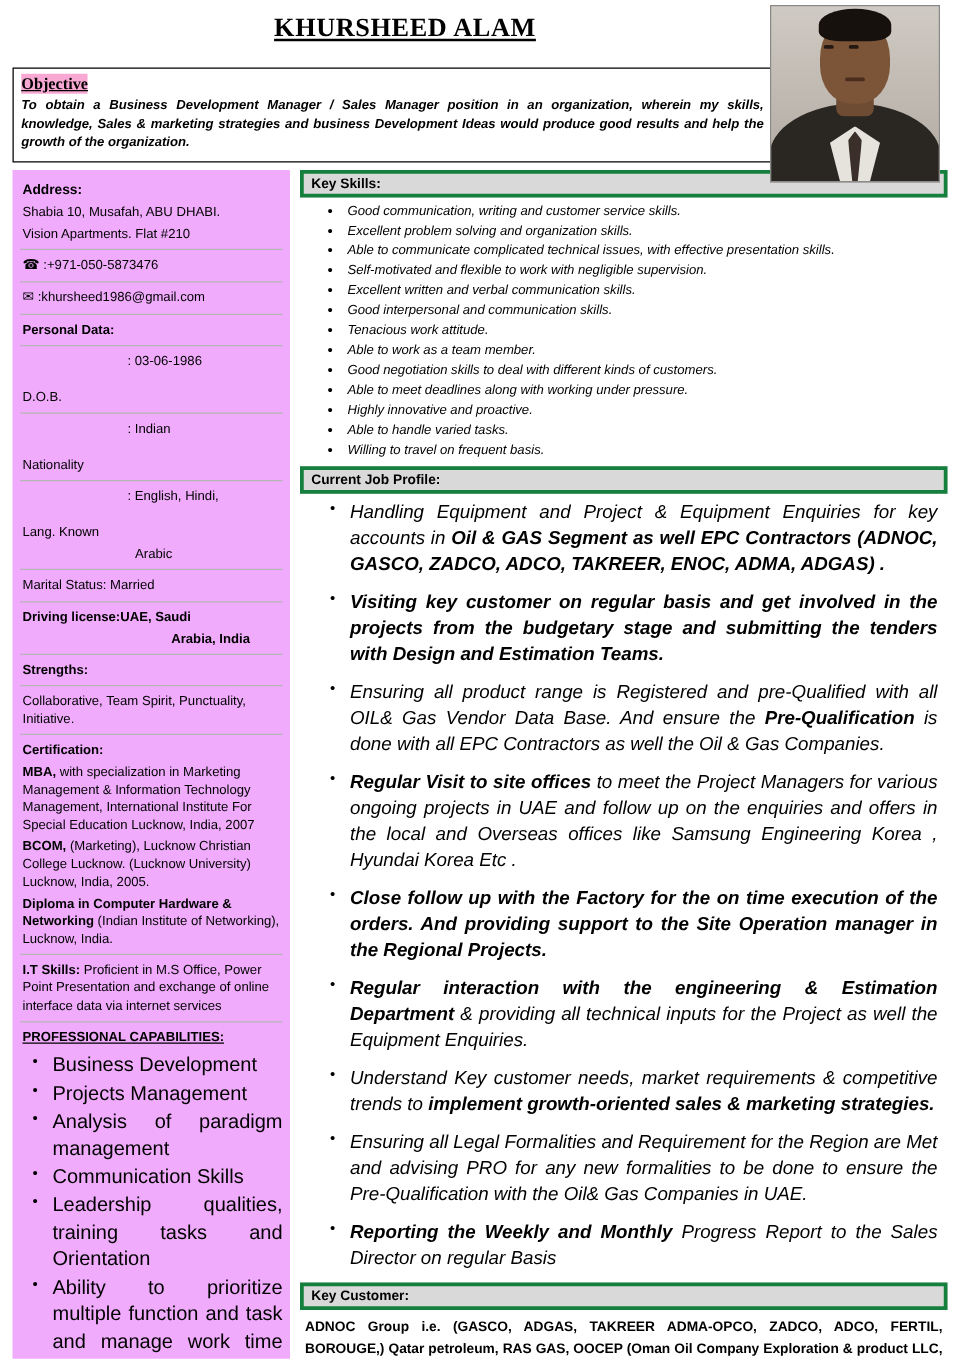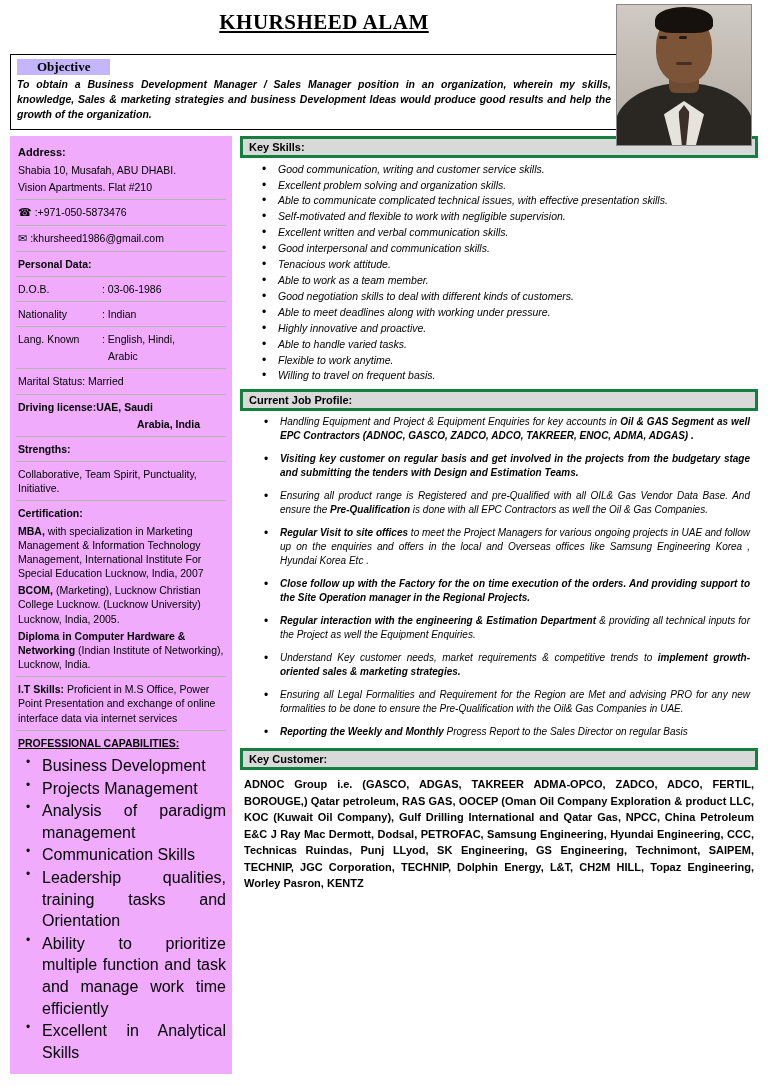--- a/index.html
+++ b/index.html
@@ -55,22 +55,22 @@
   .photo .mouth { position:absolute; bottom:80px; left:50%; transform:translateX(-50%); width:16px; height:3px; background:#4b2d20; border-radius:2px; }
 
   
   .objective-box {
     border:1px solid #000;
     padding:4px 6px 6px 6px;
     margin-right:140px;
     margin-top:2px;
   }
   .objective-title {
-    font-weight:bold; font-size:13px; 
-    background:#c4b5fd; display:inline-block; padding:0 20px;
+    font-weight:bold; font-size:13px; text-decoration:underline;
+    background:#f9a8d4; display:inline-block; padding:0 0;
     font-family:"Liberation Serif", serif;
   }
   .objective-text {
     font-weight:bold; font-style:italic; font-size:10.5px;
     line-height:1.45; text-align:justify; margin-top:2px;
   }
 
   
   .body { display:flex; gap:8px; margin-top:6px; }
   .left { width:222px; background:#f0abfc; padding:6px 6px 10px 6px; }
@@ -90,34 +90,34 @@
     position:relative; padding-left:38px; margin:0 0 1px 0;
     font-style:italic; font-size:10.5px; line-height:1.42;
   }
   ul.bul > li:before {
     content:"\2022"; position:absolute; left:22px; top:-1px; font-size:12px; font-style:normal;
   }
 
   ul.job { list-style:none; margin:0; padding:0 8px 0 0; }
   ul.job > li {
     position:relative; padding-left:40px; margin:0 0 9px 0;
-    font-size:10px; line-height:1.4; text-align:justify; font-style:italic;
+    font-size:15px; line-height:1.4; text-align:justify; font-style:italic;
   }
   ul.job > li:before {
     content:"\2022"; position:absolute; left:24px; top:-1px; font-size:12px; font-style:normal;
   }
   .bi { font-weight:bold; font-style:italic; }
 
   
   .lrow { padding:3px 2px; font-size:10.5px; line-height:1.35; }
   .divider { border-top:1px solid #b5b5b5; margin:2px 0; }
   .lbl-b { font-weight:bold; }
   .addr-title { font-weight:bold; font-size:11px; }
   .kv { display:flex; }
-  .kv .k { width:84px; }
+  .kv .k { width:84px;margin-top:29px; }
   .mono-ico { font-size:11px; }
 
   ul.caps { list-style:none; margin:2px 0 0 0; padding:0; }
   ul.caps > li { position:relative; padding-left:26px; margin-bottom:1px; font-size:16px; line-height:1.35; text-align:justify; }
   ul.caps > li:before { content:"\2022"; position:absolute; left:10px; top:-1px; font-size:12px; }
 
   .key-cust-text { font-weight:bold; font-size:11px; line-height:1.5; text-align:justify; padding:2px 4px 0 4px; }
   .underline { text-decoration:underline; }
 </style>
 </head>
@@ -242,21 +242,20 @@
           <li>Able to communicate complicated technical issues, with effective presentation skills.</li>
           <li>Self-motivated and flexible to work with negligible  supervision.</li>
           <li>Excellent written and verbal communication skills.</li>
           <li>Good interpersonal and communication skills.</li>
           <li>Tenacious work attitude.</li>
           <li>Able to work as a team member.</li>
           <li>Good negotiation skills to deal with different kinds of customers.</li>
           <li>Able to meet deadlines along with working under pressure.</li>
           <li>Highly innovative and proactive.</li>
           <li>Able to handle varied tasks.</li>
-          <li>Flexible  to work anytime.</li>
           <li>Willing to travel on frequent basis.</li>
         </ul>
       </div>
 
       <div class="block">
         <div class="sec-head">Current Job Profile:</div>
         <ul class="job" id="job-list">
             <li><span>Handling Equipment and Project &amp; Equipment Enquiries for key accounts  in </span><span class="bi">Oil &amp; GAS Segment  as well   EPC Contractors (ADNOC, GASCO, ZADCO, ADCO, TAKREER, ENOC, ADMA, ADGAS)    .</span></li>
             <li><span class="bi">Visiting key customer on regular basis and get involved in the projects from the budgetary stage and submitting the tenders with Design and Estimation Teams.</span></li>
             <li><span>Ensuring all product range is Registered and pre-Qualified with all OIL&amp; Gas Vendor Data Base. And ensure the </span><span class="bi">Pre-Qualification</span><span> is done with all EPC Contractors as well the Oil &amp; Gas Companies.</span></li>

